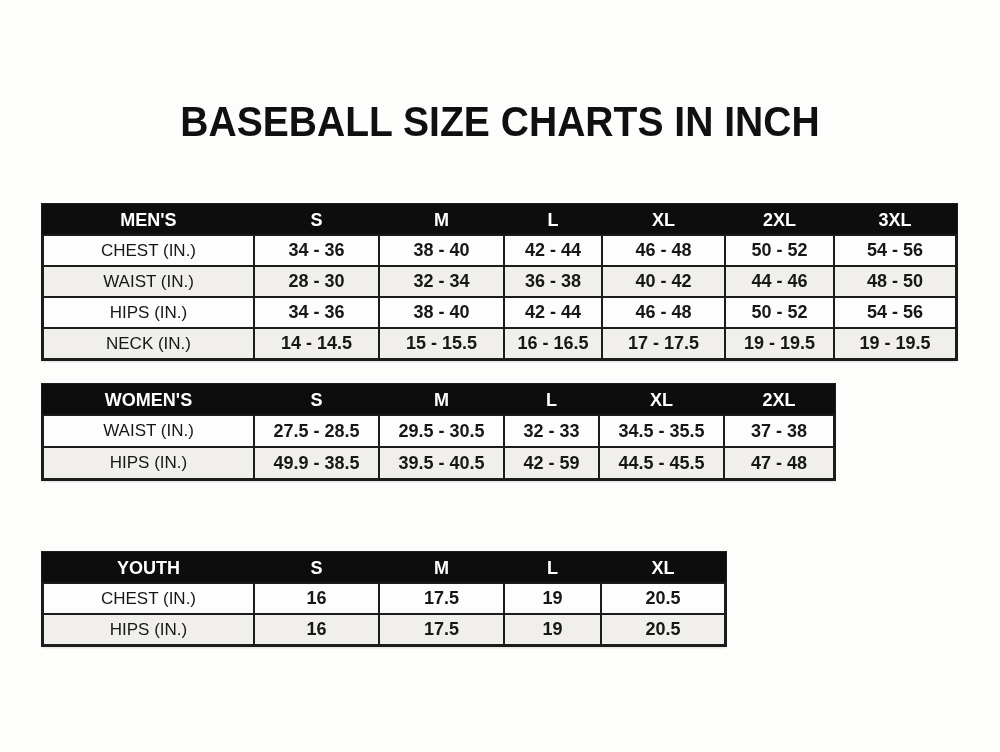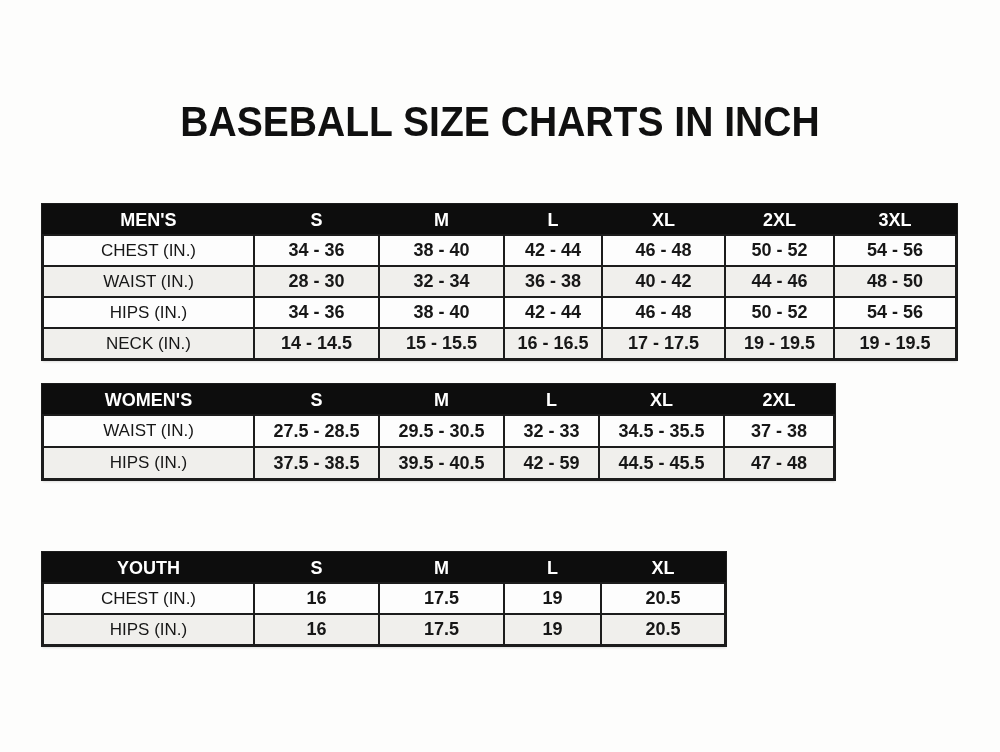--- a/index.html
+++ b/index.html
@@ -152,21 +152,21 @@
       <tr>
         <th>WAIST (IN.)</th>
         <td>27.5 - 28.5</td>
         <td>29.5 - 30.5</td>
         <td>32 - 33</td>
         <td>34.5 - 35.5</td>
         <td>37 - 38</td>
       </tr>
       <tr>
         <th>HIPS (IN.)</th>
-        <td>37.5 - 38.5</td>
+        <td>49.9 - 38.5</td>
         <td>39.5 - 40.5</td>
         <td>42 - 59</td>
         <td>44.5 - 45.5</td>
         <td>47 - 48</td>
       </tr>
     </tbody>
   </table>
 
 <table class="size-table t-youth">
     <colgroup>

